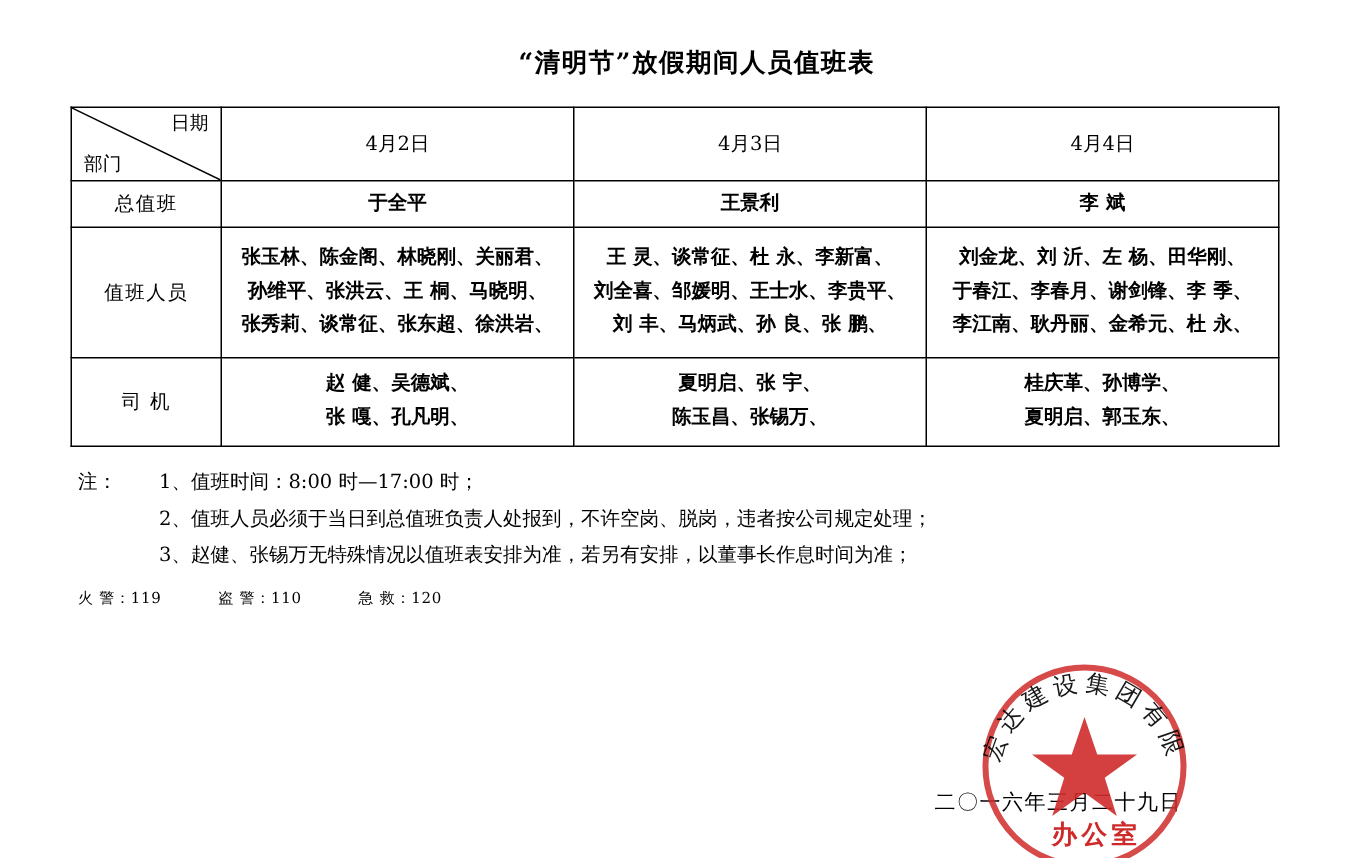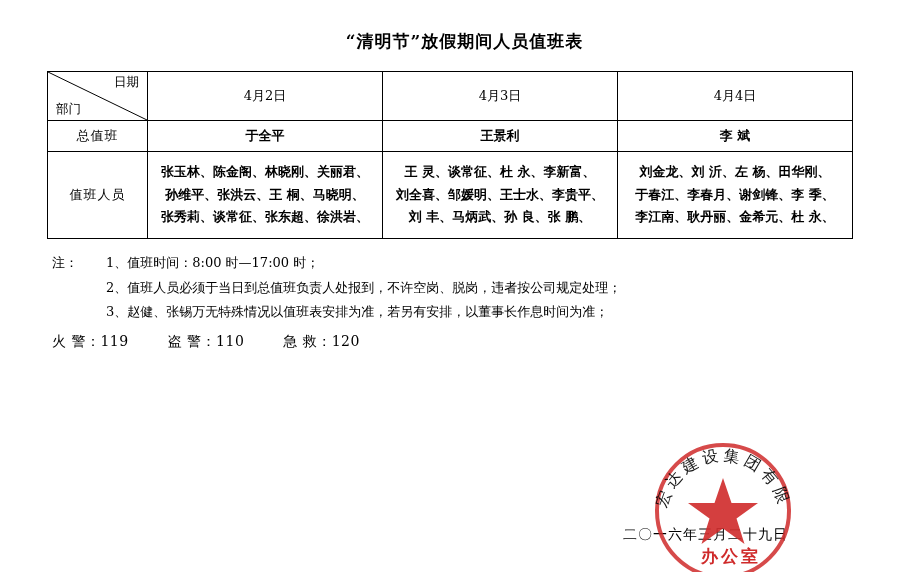--- a/index.html
+++ b/index.html
@@ -105,21 +105,21 @@
   }
   .notes .note-row {
     display: flex;
   }
   .notes .note-head {
     width: 54px;
     flex: none;
   }
   .emergency {
     margin: 8px 0 0 52px;
-    font-size: 14px;
+    font-size: 10px;
     font-family: "DejaVu Serif", "Liberation Serif", serif;
     letter-spacing: 0.5px;
   }
   .emergency span { margin-right: 34px; }
   .date-sign {
     position: absolute;
     right: 112px;
     bottom: 58px;
     font-size: 14px;
     font-family: "DejaVu Serif", "Liberation Serif", serif;
@@ -211,20 +211,35 @@
           <div>刘全喜、邹媛明、王士水、李贵平、</div>
           <div>刘  丰、马炳武、孙  良、张  鹏、</div>
         </td>
         <td class="cell-lines">
           <div>刘金龙、刘  沂、左  杨、田华刚、</div>
           <div>于春江、李春月、谢剑锋、李  季、</div>
           <div>李江南、耿丹丽、金希元、杜  永、</div>
         </td>
       </tr>
 
+      <tr class="r-driver">
+        <td class="row-label">司  机</td>
+        <td class="cell-lines">
+          <div>赵  健、吴德斌、</div>
+          <div>张  嘎、孔凡明、</div>
+        </td>
+        <td class="cell-lines">
+          <div>夏明启、张  宇、</div>
+          <div>陈玉昌、张锡万、</div>
+        </td>
+        <td class="cell-lines">
+          <div>桂庆革、孙博学、</div>
+          <div>夏明启、郭玉东、</div>
+        </td>
+      </tr>
     </tbody>
   </table>
 
   <div class="notes">
     <div class="note-row">
       <div class="note-head">注：</div>
       <div>1、值班时间：8:00 时—17:00 时；</div>
     </div>
     <div class="note-row">
       <div class="note-head"></div>

